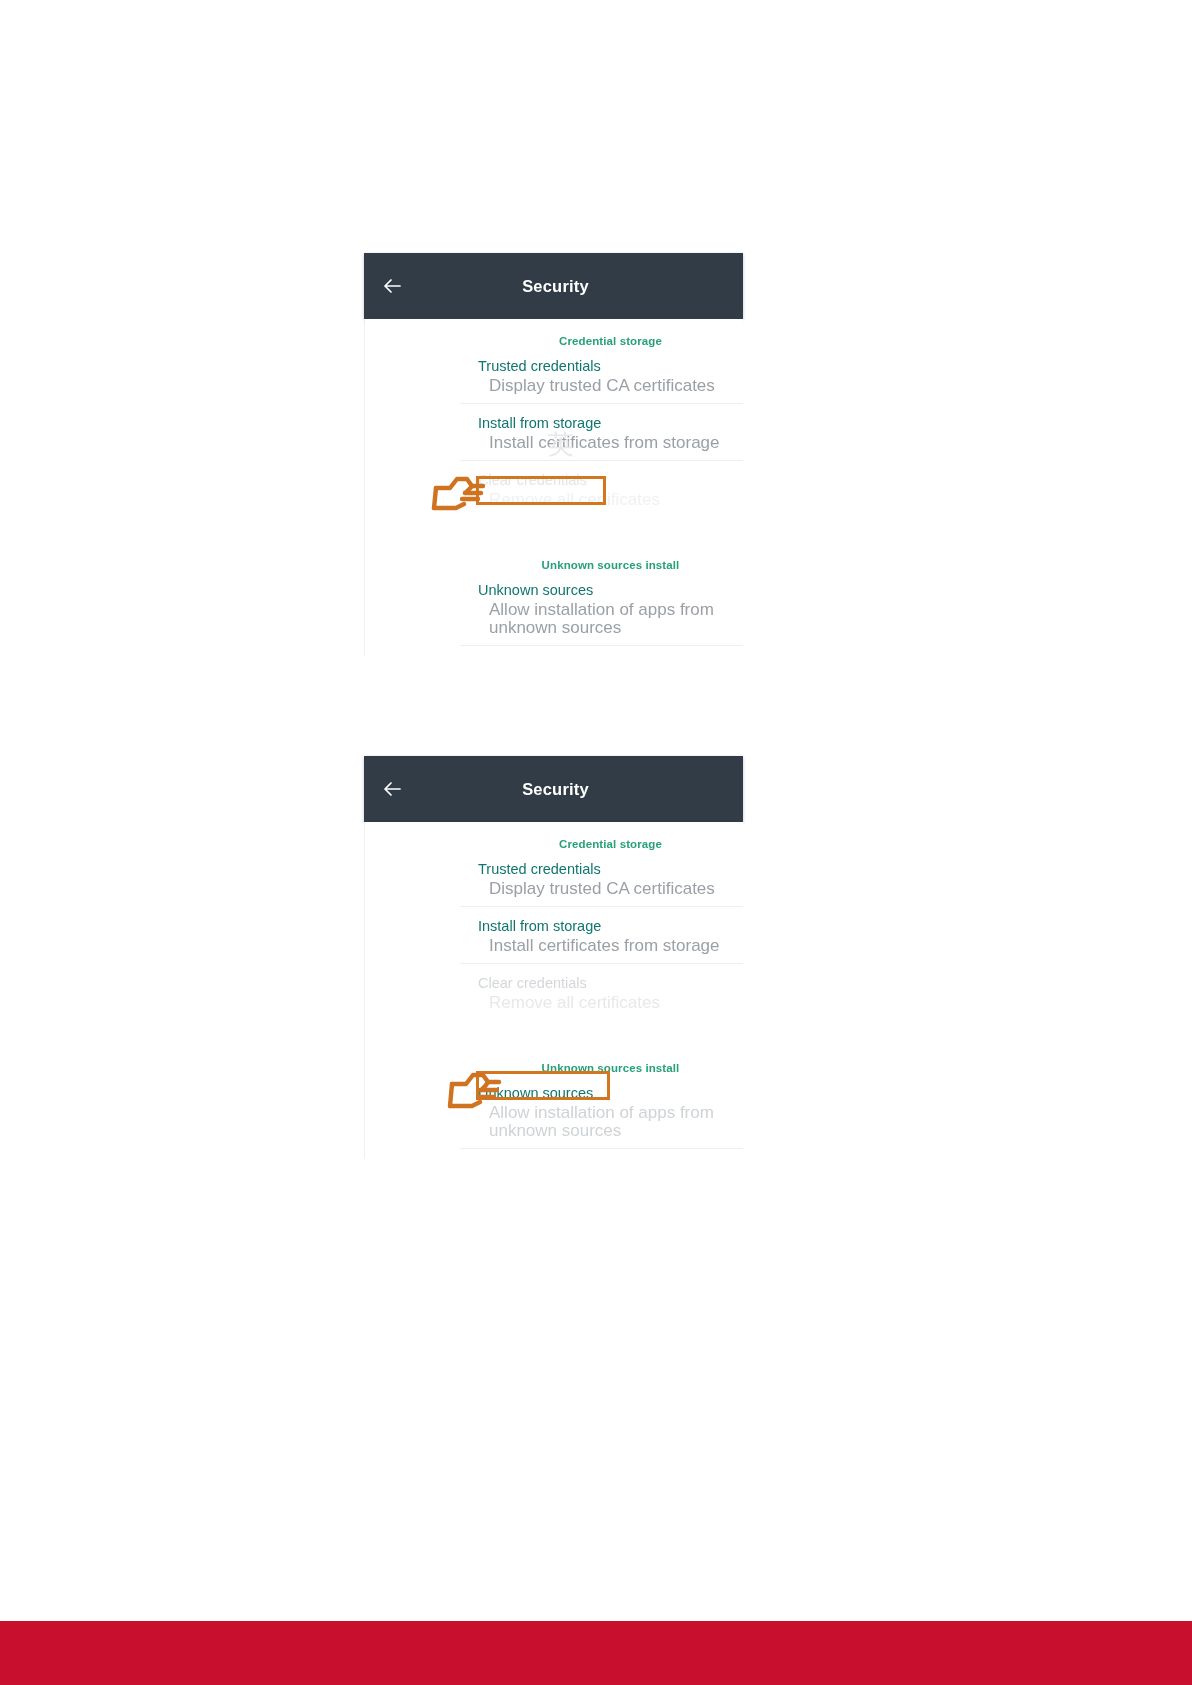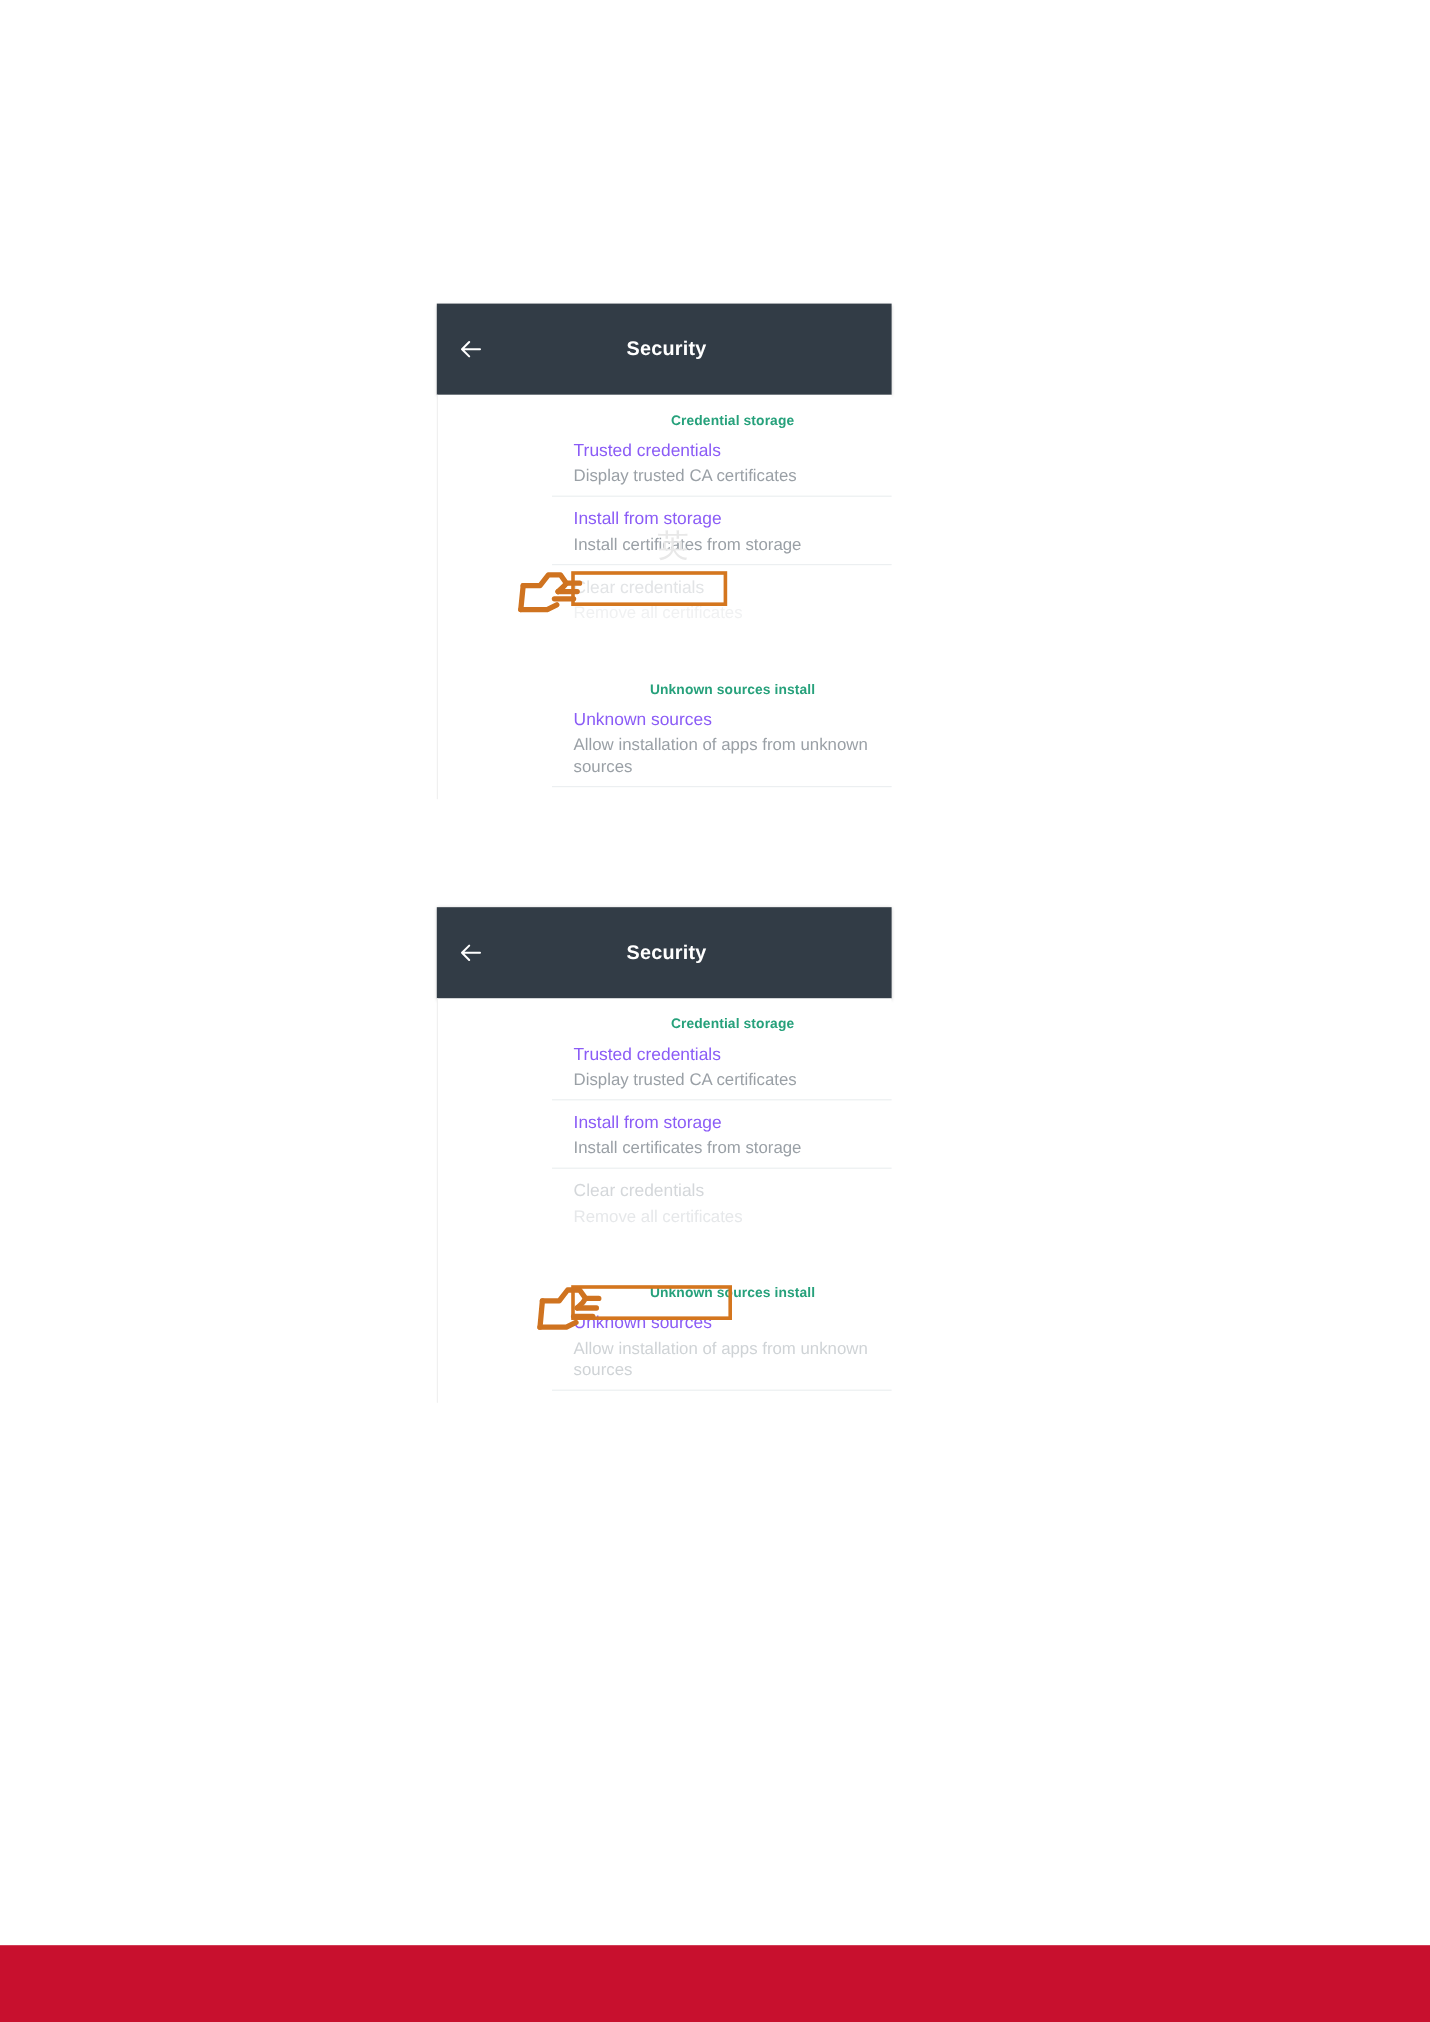--- a/index.html
+++ b/index.html
@@ -19,21 +19,21 @@
   .phone {
     position: absolute;
     left: 364px;
     width: 379px;
     background: #ffffff;
   }
   #phone-1 { top: 253px; }
   #phone-2 { top: 756px; }
 
   .appbar {
-    height: 76px;
+    height: 66px;
     background: #323c46;
     display: flex;
     align-items: center;
     position: relative;
     box-shadow: 0 1px 3px rgba(0,0,0,0.25);
   }
   .back-icon {
     width: 20px;
     height: 20px;
     margin-left: 18px;
@@ -74,28 +74,29 @@
     letter-spacing: 0.1px;
     text-align: center;
   }
 
   .row {
     padding: 10px 0 8px 114px;
     position: relative;
   }
   .row .title {
     font-size: 14.5px;
-    color: #8b5cf6;
+    color: #0f766e;
     line-height: 19px;
   }
   .row .subtitle {
-    font-size: 14px;
+    font-size: 17px;
     color: #9aa0a6;
     line-height: 18px;
     margin-top: 1px;
+    margin-left: 11px;
   }
   .divider {
     height: 1px;
     background: #eceff1;
     margin-left: 96px;
     margin-right: 0;
   }
 
   
   .row.faded .title { color: #d4d7da; }

